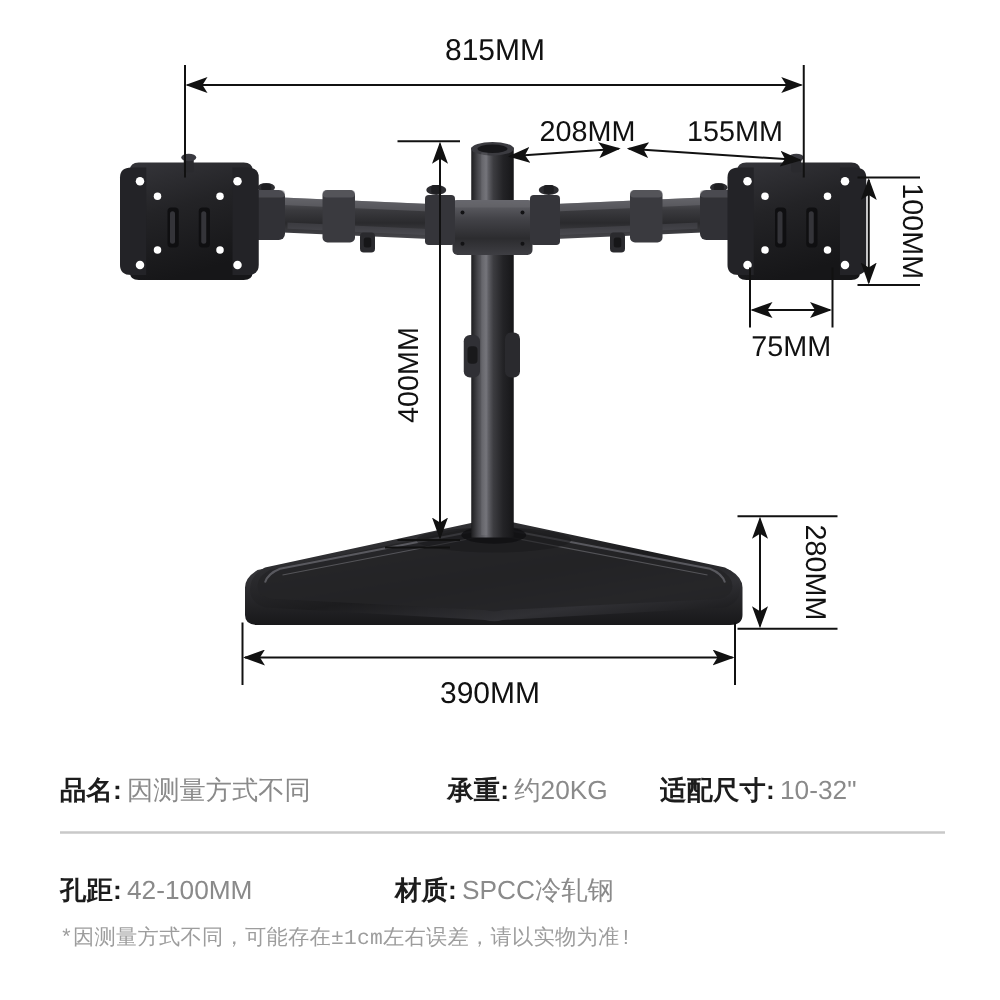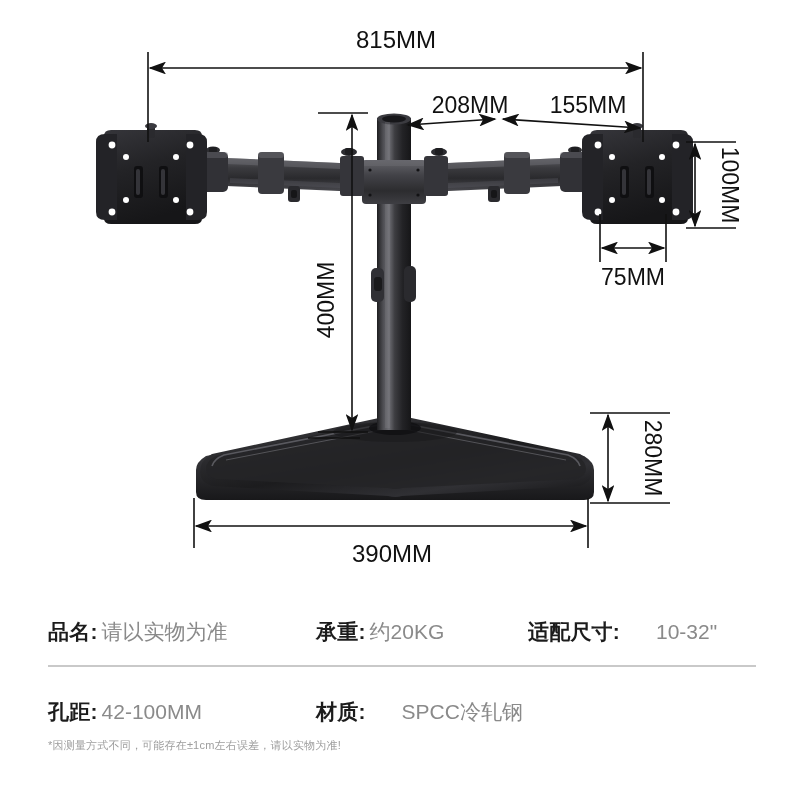--- a/index.html
+++ b/index.html
@@ -46,22 +46,22 @@
     align-items: center;
   }
   .spec-row.row1 { top: 16px; }
   .spec-row.row2 { top: 96px; }
   .spec-cell {
     display: flex;
     align-items: baseline;
     white-space: nowrap;
   }
   .spec-cell.c1 { width: 268px; }
-  .spec-cell.c2 { width: 212px; }
-  .spec-cell.c3 { width: 232px; gap: 32px; }
+  .spec-cell.c2 { width: 212px; justify-content: center; }
+  .spec-cell.c3 { width: 232px; }
   .spec-label {
     font-weight: bold;
     font-size: 21px;
     color: #1c1c1c;
     letter-spacing: 0.2px;
   }
   .spec-value {
     font-size: 21px;
     color: #8a8a8a;
     margin-left: 4px;
@@ -72,24 +72,25 @@
     left: 48px;
     top: 69px;
     width: 708px;
     height: 2px;
     background: #c9c9c9;
   }
   .spec-note {
     position: absolute;
     left: 48px;
     top: 142px;
-    font-size: 11px;
+    font-size: 17px;
     color: #9d9d9d;
     letter-spacing: 0.2px;
     white-space: nowrap;
+    font-family: Liberation Mono, monospace;
   }
 </style>
 </head>
 <body>
 
 <div id="stage">
 
   <svg id="diagram" viewBox="0 0 800 600">
     <defs>
       <linearGradient id="poleGrad" x1="0" y1="0" x2="1" y2="0">
@@ -332,21 +333,21 @@
 
       <text x="645" y="458" font-size="23" text-anchor="middle" transform="rotate(90 645 458)">280MM</text>
     </g>
   </svg>
 
   <div class="spec-area">
 
     <div class="spec-row row1">
       <div class="spec-cell c1">
         <span class="spec-label">品名:</span>
-        <span class="spec-value">请以实物为准</span>
+        <span class="spec-value">因测量方式不同</span>
       </div>
       <div class="spec-cell c2">
         <span class="spec-label">承重:</span>
         <span class="spec-value">约20KG</span>
       </div>
       <div class="spec-cell c3">
         <span class="spec-label">适配尺寸:</span>
         <span class="spec-value">10-32"</span>
       </div>
     </div>

